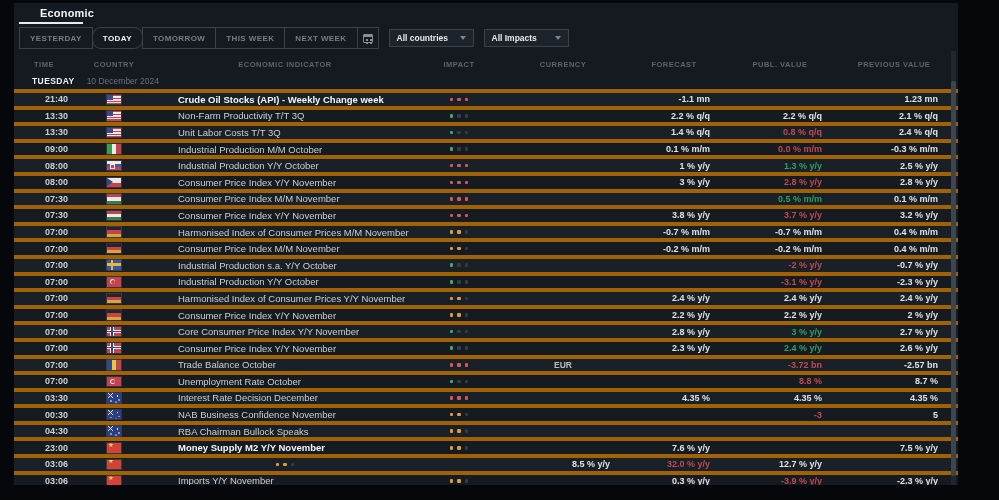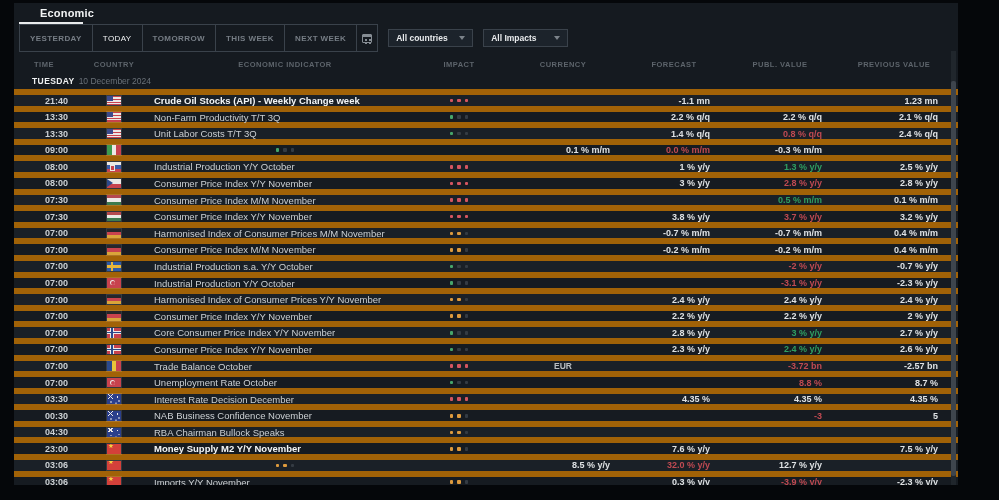--- a/index.html
+++ b/index.html
@@ -10,57 +10,57 @@
 
   
   .tabbar { height:22px; position:relative; }
   .tab { display:inline-block; margin-left:16px; padding:4px 10px 3px;
     color:#f2f4f5; font-size:11px; font-weight:700; letter-spacing:.2px; cursor:pointer; }
   .tab-underline { position:absolute; left:5px; top:19px; width:64px; height:2px; background:#e9ebec; }
 
   
   .toolbar { display:flex; align-items:center; height:26px; padding-left:5px; }
   .btn-group { display:flex; }
-  .range-btn { height:28px; padding:0 10px; display:flex; align-items:center;
+  .range-btn { height:22px; padding:0 10px; display:flex; align-items:center;
     border:1px solid #3a424b; margin-left:-1px; background:transparent;
     color:#767d85; font-size:8px; font-weight:600; letter-spacing:.4px;
     font-family:"Liberation Sans",sans-serif; cursor:pointer; white-space:nowrap; }
   .range-btn:first-child { margin-left:0; }
-  .range-btn.active { color:#f0f2f3; font-weight:400; }
+  .range-btn.active { color:#f0f2f3; font-weight:700;border-radius:9px; }
   .cal-btn { width:22px; justify-content:center; padding:0; }
   .cal-icon { display:inline-block; width:10px; height:9px; border:1px solid #868d94;
     border-radius:1px; position:relative; }
   .cal-icon::before { content:""; position:absolute; left:0; right:0; top:0; height:2px; background:#868d94; }
   .cal-icon::after { content:""; position:absolute; left:2px; top:4px; width:2px; height:2px;
     background:#868d94; box-shadow:4px 0 0 #868d94, 0 3px 0 #868d94, 4px 3px 0 #868d94; }
   .dropdown { height:18px; width:85px; margin-left:10px; display:flex; align-items:center;
     justify-content:space-between; padding:0 7px; background:#1c232b; border:1px solid #3a424b;
     color:#e8eaec; font-size:8.5px; font-weight:700; cursor:pointer; }
   .dropdown:first-of-type { margin-left:12px; }
   .chev { width:0; height:0; border-left:3.5px solid transparent; border-right:3.5px solid transparent;
     border-top:4px solid #7c838a; }
 
   
   .grid-row { display:grid;
     grid-template-columns:60px 80px 262px 86px 122px 100px 112px 116px 6px;
     align-items:center; }
   .thead { height:17px; margin-top:5px; }
   .th { color:#5d646b; font-size:7.5px; font-weight:700; letter-spacing:.5px; text-transform:uppercase; }
   .th.c { text-align:center; } .th.r { text-align:center; }
-  .date-row { height:16px; padding-left:18px; display:flex; align-items:center; gap:4px; }
+  .date-row { height:16px; padding-left:18px; display:flex; align-items:center; gap:12px; }
   .date-day { color:#eef0f1; font-size:8.5px; font-weight:700; letter-spacing:.4px; }
   .date-rest { color:#6a7178; font-size:8.5px; }
 
   #rows { }
-  .row { height:16.6px; border-top:6px solid #a16207; cursor:pointer; }
+  .row { height:16.6px; border-top:4px solid #a16207; cursor:pointer; }
   .row:nth-child(odd) { background:#1a2027; }
   .row:nth-child(even) { background:#161b21; }
   .cell-time { text-align:right; padding-right:6px; color:#cdd1d4; font-size:9px; font-weight:700; }
   .cell-flag { display:flex; justify-content:center; }
-  .cell-ind { color:#ccd0d3; font-size:9.5px; white-space:nowrap; overflow:visible; }
+  .cell-ind { color:#ccd0d3; font-size:9.5px; white-space:nowrap; overflow:visible;margin-left:24px; }
   .row.em .cell-ind { color:#f4f6f7; font-weight:700; }
   .cell-cur { text-align:center; color:#b9bdc0; font-size:8.5px; font-weight:600; }
   .val { text-align:right; padding-right:14px; color:#dfe2e4; font-size:9px; font-weight:600; white-space:nowrap; }
   .val.red { color:#c04a52; } .val.green { color:#2f9f62; }
 
   
   .dots { display:flex; justify-content:center; gap:4px; }
   .dot { width:3.5px; height:3.5px; border-radius:1px; background:#343b43; }
   .impact-high .dot { background:#d45560; }
   .impact-medium .dot:nth-child(-n+2) { background:#dd9a3d; }
@@ -202,20 +202,21 @@
     <div class="val f">1.4 % q/q</div>
     <div class="val p red">0.8 % q/q</div>
     <div class="val v">2.4 % q/q</div>
     <div></div>
   </div>
       <div class="row grid-row">
     <div class="cell-time">09:00</div>
     <div class="cell-flag">
           <span class="flag flag-it"></span>
         </div>
+    <div class="cell-ind">Industrial Production M/M October</div>
     <div class="dots impact-low">
       <span class="dot"></span>
           <span class="dot"></span>
           <span class="dot"></span>
     </div>
     <div class="cell-cur"></div>
     <div class="val f">0.1 % m/m</div>
     <div class="val p red">0.0 % m/m</div>
     <div class="val v">-0.3 % m/m</div>
     <div></div>

